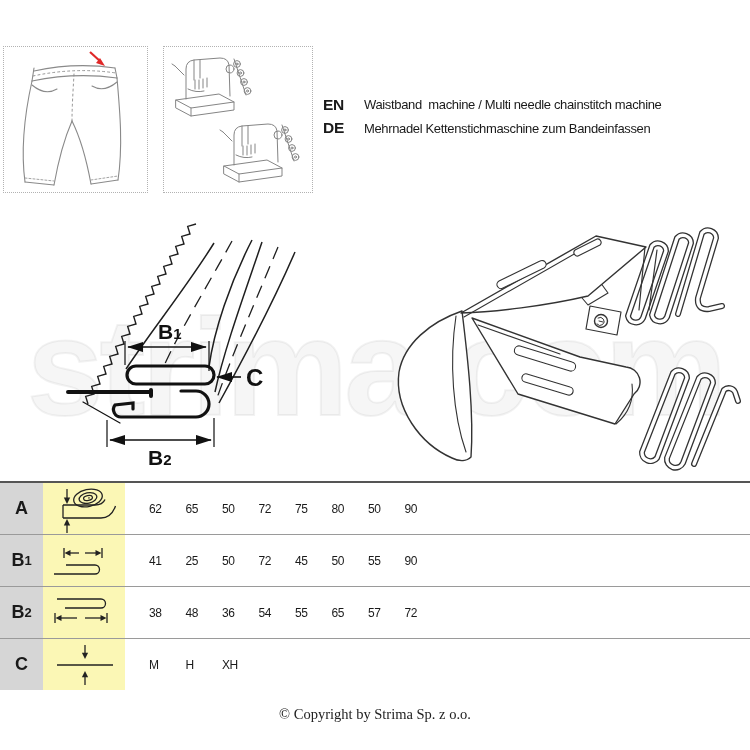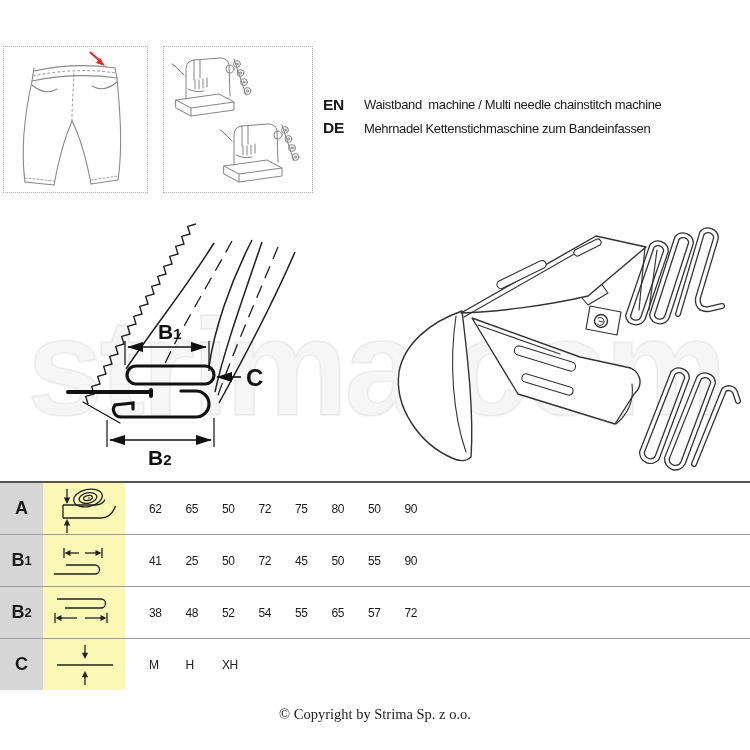--- a/index.html
+++ b/index.html
@@ -292,21 +292,21 @@
           <line x1="34" y1="31" x2="16" y2="31"></line>
           <line x1="42" y1="31" x2="60" y2="31"></line>
         </g>
         <polygon points="12.5,31 18.5,28 18.5,34" fill="#222"></polygon>
         <polygon points="63.5,31 57.5,28 57.5,34" fill="#222"></polygon>
       </svg>
     </div>
     <div class="tvalues">
         <span class="tval">38</span>
         <span class="tval">48</span>
-        <span class="tval">52</span>
+        <span class="tval">36</span>
         <span class="tval">54</span>
         <span class="tval">55</span>
         <span class="tval">65</span>
         <span class="tval">57</span>
         <span class="tval">72</span>
       </div>
   </div>
 
   <div class="trow">
     <div class="tletter">

